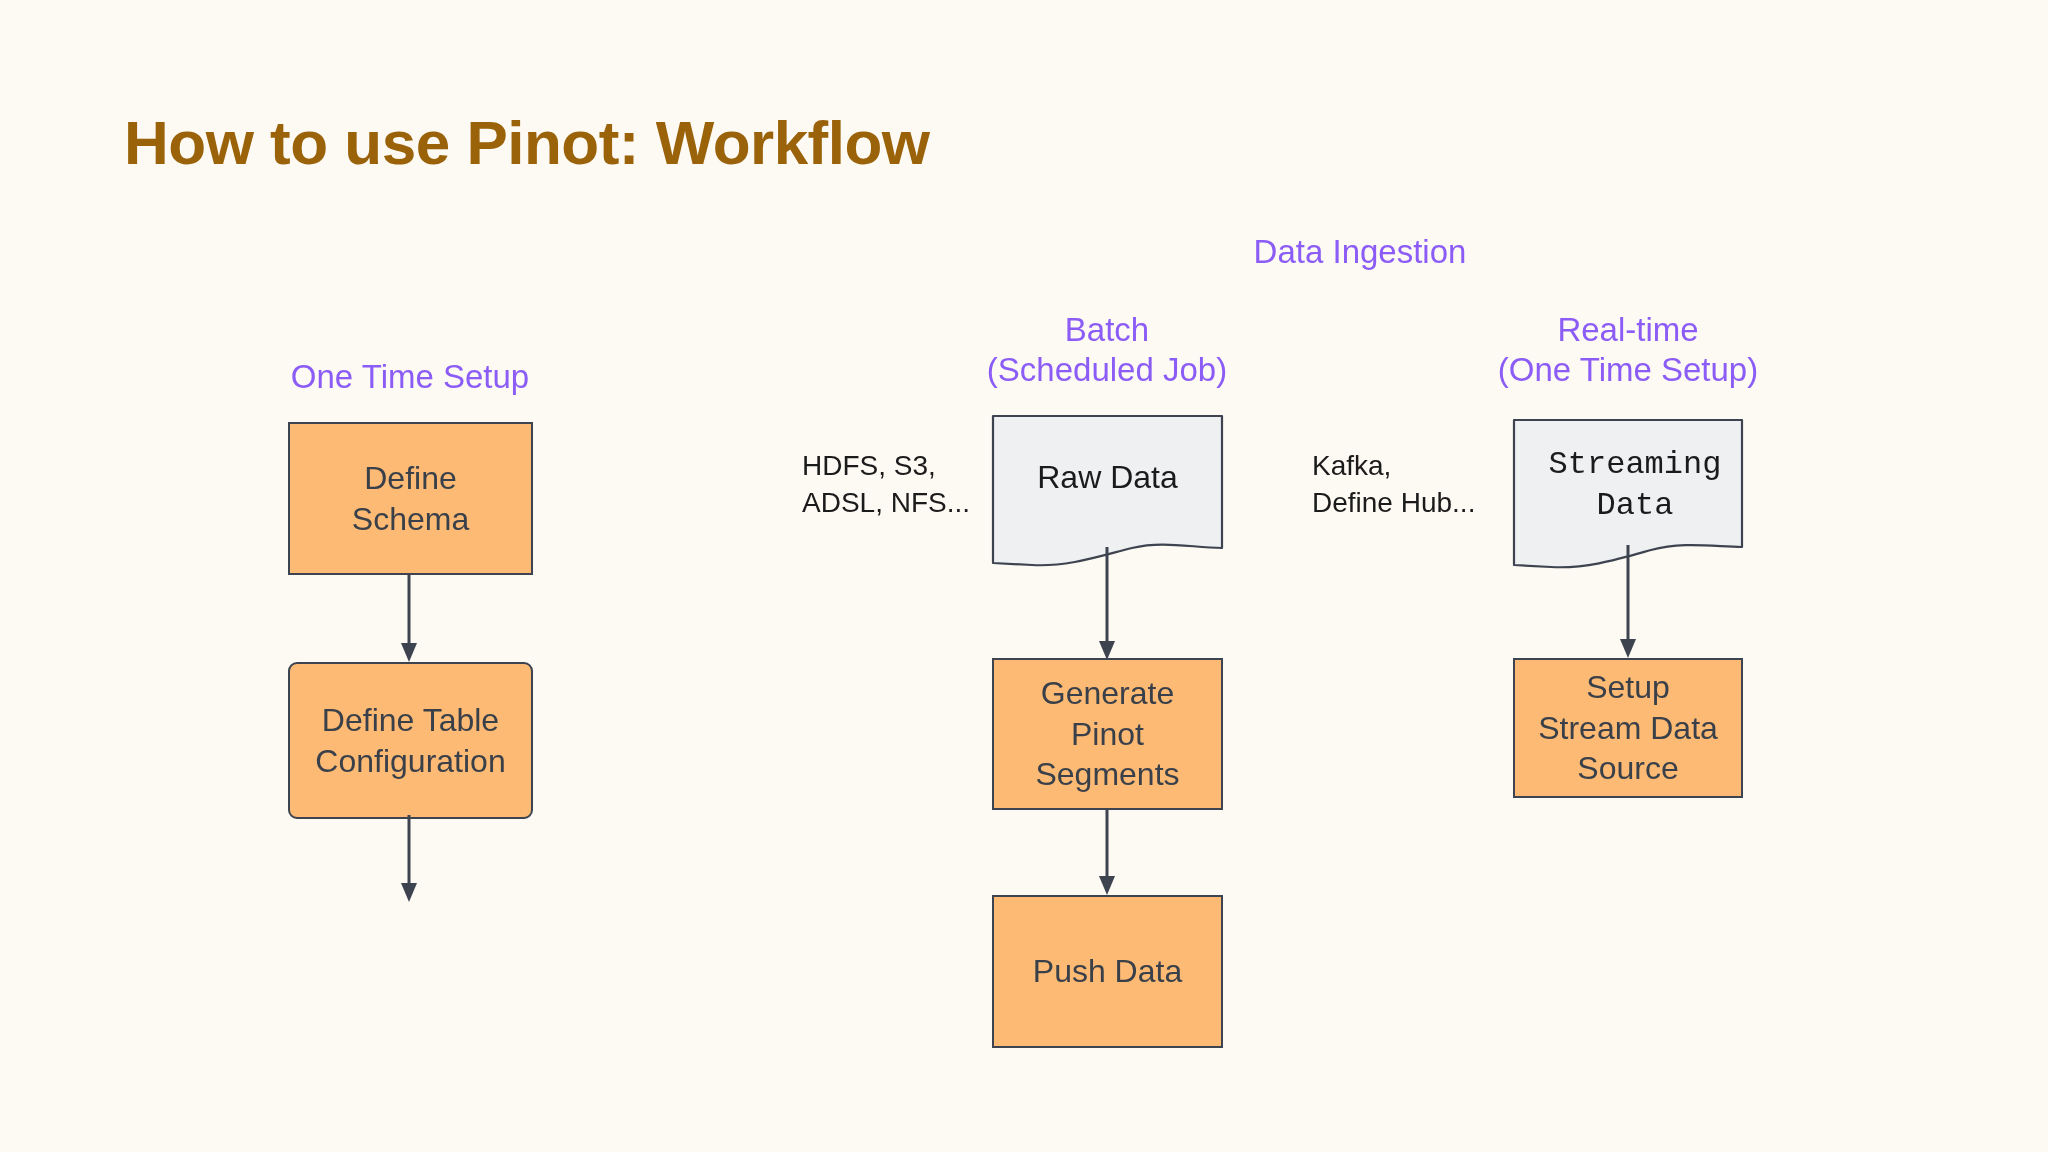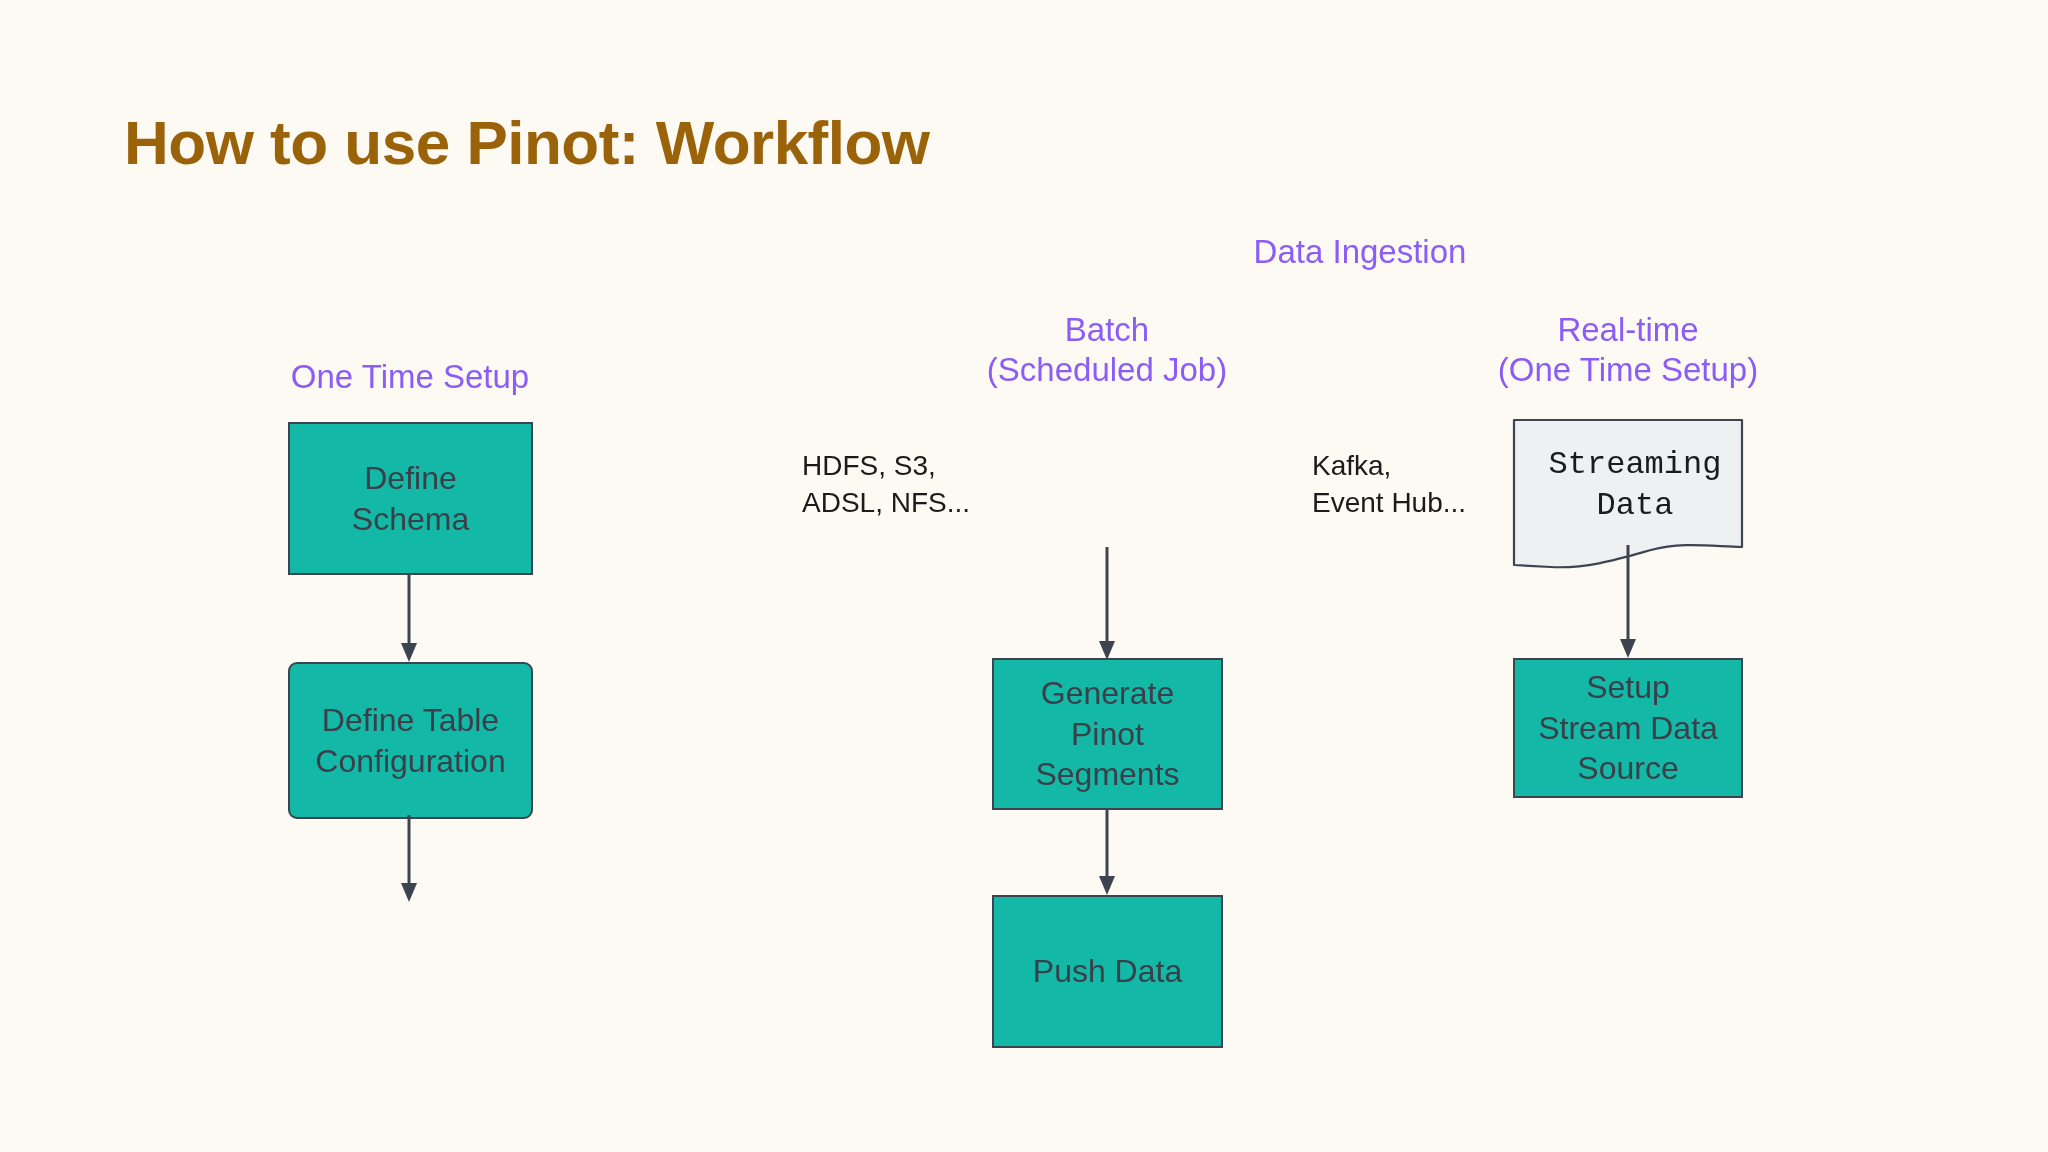--- a/index.html
+++ b/index.html
@@ -74,21 +74,21 @@
     line-height: 1.33;
     white-space: pre-line;
     text-align: left;
   }
   #note-batch-sources { left: 802px; top: 447px; width: 230px; }
   #note-stream-sources { left: 1312px; top: 447px; width: 230px; }
 
   
   .node {
     position: absolute;
-    background: #14b8a6;
+    background: #fdba74;
     border: 2px solid #3d4450;
     display: flex;
     align-items: center;
     justify-content: center;
     text-align: center;
     color: #3a4049;
     font-size: 32px;
     line-height: 1.28;
     white-space: pre-line;
     padding: 4px 8px;
@@ -146,39 +146,45 @@
   <div class="heading" id="heading-batch">Batch
 (Scheduled Job)</div>
 
   <div class="heading" id="heading-realtime">Real-time
 (One Time Setup)</div>
 
   <div class="side-note" id="note-batch-sources">HDFS, S3,
 ADSL, NFS...</div>
 
   <div class="side-note" id="note-stream-sources">Kafka,
-Event Hub...</div>
+Define Hub...</div>
 
   <div class="node" id="node-define-schema">Define
 Schema</div>
 
   <svg class="arrow" style="left:398px; top:575px;" width="22" height="90">
     <line x1="11" y1="0" x2="11" y2="74" stroke="#3d4450" stroke-width="3"></line>
     <polygon points="11,87 3,68 19,68" fill="#3d4450"></polygon>
   </svg>
 
   <div class="node" id="node-define-table">Define Table
 Configuration</div>
 
   <svg class="arrow" style="left:398px; top:815px;" width="22" height="90">
     <line x1="11" y1="0" x2="11" y2="74" stroke="#3d4450" stroke-width="3"></line>
     <polygon points="11,87 3,68 19,68" fill="#3d4450"></polygon>
   </svg>
 
 
+  <div class="doc-node" id="node-raw-data">
+    <svg width="231" height="152" viewBox="0 0 231 152">
+      <path d="M1,1 L230,1 L230,133 C196,132 170,126 140,133 C108,141 76,152 40,150 L1,148 Z" fill="#eef0f2" stroke="#3d4450" stroke-width="2.2" stroke-linejoin="round"></path>
+    </svg>
+    <div class="doc-label">Raw Data</div>
+  </div>
 
   <svg class="arrow" style="left:1096px; top:547px;" width="22" height="116">
     <line x1="11" y1="0" x2="11" y2="99" stroke="#3d4450" stroke-width="3"></line>
     <polygon points="11,113 3,94 19,94" fill="#3d4450"></polygon>
   </svg>
 
   <div class="node" id="node-generate-segments">Generate
 Pinot
 Segments</div>
 

